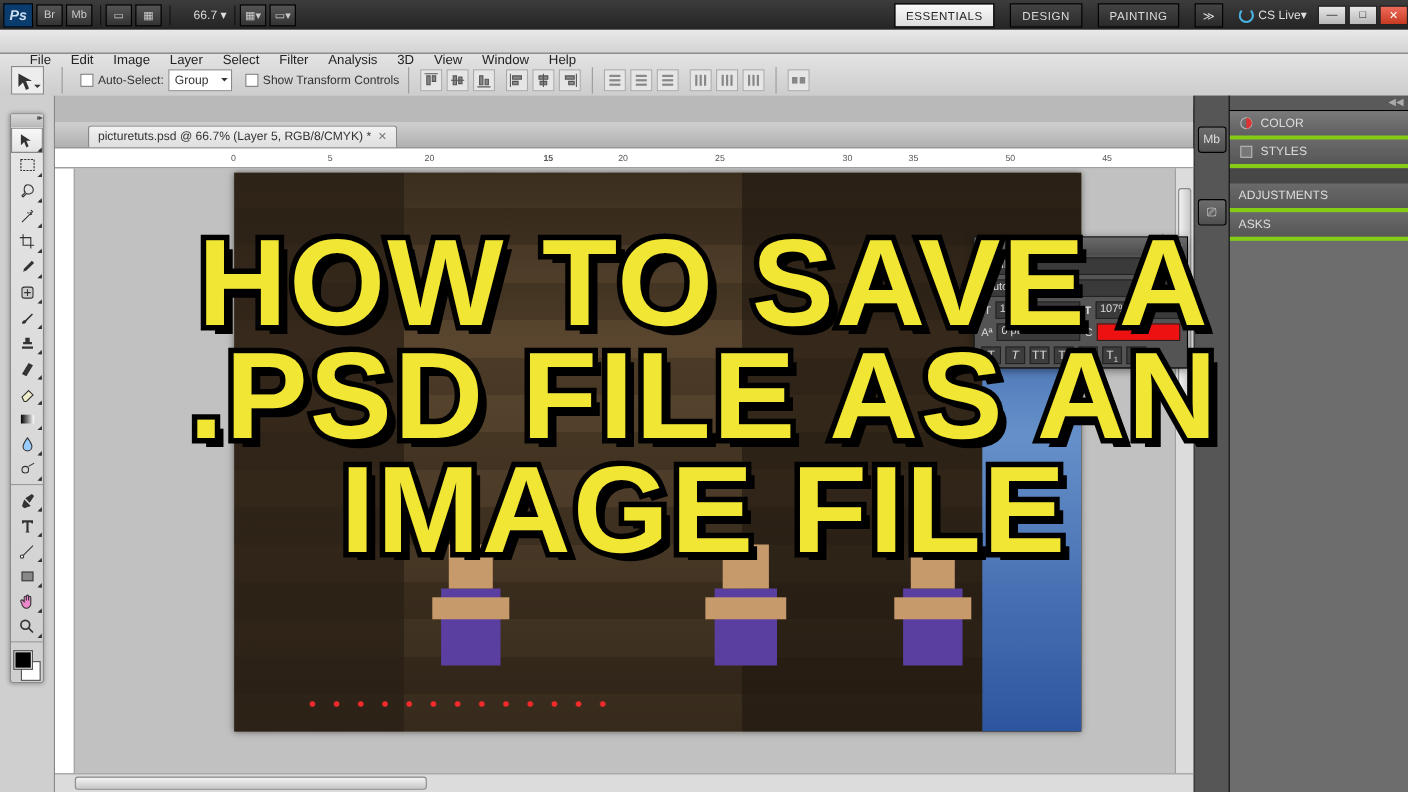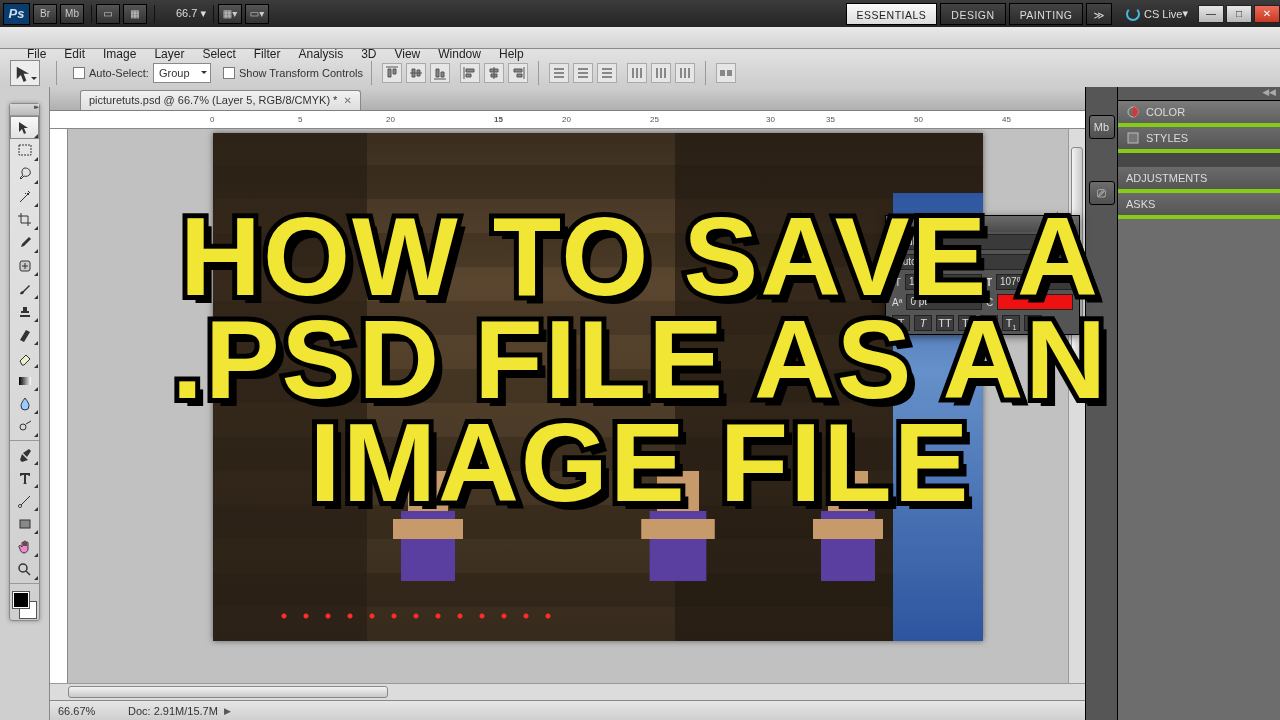--- a/index.html
+++ b/index.html
@@ -5,21 +5,21 @@
 * { margin:0; padding:0; box-sizing:border-box; font-family:"Segoe UI",Tahoma,sans-serif; user-select:none; }
 body { width:1280px; height:720px; overflow:hidden; background:#484848; position:relative; }
 
 
 .top-black { height:27px; background:linear-gradient(#3c3c3c,#242424); display:flex; align-items:center; color:#ddd; font-size:11px; }
 .top-black .ps { width:27px; height:22px; margin:0 3px; background:#0a3c6e; border:1px solid #000; text-align:center; line-height:20px; font-style:italic; font-weight:bold; color:#cde; font-size:13px; }
 .tb-btn { width:24px; height:20px; border:1px solid #000; background:linear-gradient(#555,#333); margin-right:3px; display:flex; align-items:center; justify-content:center; font-size:10px; color:#ccc; }
 .tb-sep { width:1px; height:18px; background:#111; margin:0 4px; }
 .tb-zoom { width:50px; text-align:right; padding-right:3px; }
 .tb-spacer { flex:1; }
-.ws-btn { padding:0 10px; height:22px; line-height:22px; border:1px solid #000; background:linear-gradient(#444,#2a2a2a); margin-left:3px; letter-spacing:0.5px; font-size:10.5px; }
+.ws-btn { padding:0 10px; height:22px; line-height:22px; border:1px solid #000; background:linear-gradient(#444,#2a2a2a); margin-left:14px; letter-spacing:0.5px; font-size:10.5px; }
 .ws-btn.active { background:linear-gradient(#fafafa,#dcdcdc); color:#222; }
 .cslive { margin:0 8px 0 14px; display:flex; align-items:center;justify-content:center; }
 .cslive-ring { width:14px; height:14px; border:2px solid #49b6e6; border-top-color:transparent; border-radius:50%; margin-right:4px; }
 .win-btns { display:flex; }
 .wbtn { width:26px; height:18px; background:linear-gradient(#e8e8e8,#b8b8b8); border:1px solid #222; margin-left:2px; display:flex; align-items:center; justify-content:center; font-size:10px; color:#222; }
 .wbtn.close { background:linear-gradient(#ed6b5a,#c73a22); color:#fff; }
 
 
 .menubar { height:22px; background:linear-gradient(#e9e9e9,#d3d3d3); border-bottom:1px solid #8a8a8a; display:flex; align-items:center; padding-left:18px; font-size:12px; color:#222; }
 .menubar span { padding:0 9px; line-height:22px;margin-top:32px; }
@@ -46,21 +46,21 @@
 .tool { width:29px; height:23px; display:flex; align-items:center; justify-content:center; position:relative; }
 .tool.sel { background:linear-gradient(#fafafa,#e2e2e2); box-shadow:inset 0 0 0 1px #888; }
 .tool .tri { position:absolute; right:1px; bottom:1px; border:2px solid transparent; border-right-color:#333; border-bottom-color:#333; width:0; height:0; }
 .tool svg { width:16px; height:16px; }
 .color-stack { margin-top:6px; width:29px; height:30px; position:relative; }
 .fg { position:absolute; top:2px; left:3px; width:16px; height:16px; background:#000; border:1px solid #fff; outline:1px solid #555; z-index:2; }
 .bg { position:absolute; bottom:2px; right:3px; width:16px; height:16px; background:#fff; border:1px solid #fff; outline:1px solid #555; }
 
 
 .docarea { flex:1; display:flex; flex-direction:column; background:#b9b9b9; min-width:0; }
-.doc-tabrow { height:24px; background:linear-gradient(#cfcfcf,#b0b0b0); display:flex; align-items:flex-end; padding-left:30px; border-bottom:1px solid #808080; }
+.doc-tabrow { height:24px; background:linear-gradient(#cfcfcf,#b0b0b0); display:flex; align-items:flex-end; padding-left:30px; border-bottom:1px solid #808080;margin-top:24px; }
 .doc-tab { height:20px; background:linear-gradient(#f2f2f2,#dedede); border:1px solid #888; border-bottom:none; border-radius:3px 3px 0 0; padding:0 8px; font-size:11px; line-height:19px; color:#333; display:flex; align-items:center; }
 .doc-tab .x { margin-left:6px; color:#777; font-size:10px; }
 .ruler-h { height:18px; background:#fff; border-bottom:1px solid #888; overflow:hidden; position:relative; font-size:8px; color:#555; }
 .ruler-h .tick { position:absolute; top:4px; }
 .canvas-wrap { flex:1; display:flex; min-height:0; }
 .ruler-v { width:18px; background:#fff; border-right:1px solid #888; }
 .canvas-scroll { flex:1; background:#c1c1c1; position:relative; overflow:hidden; }
 .canvas { position:absolute; left:145px; top:4px; width:770px; height:508px; background:#4a3824; box-shadow:0 0 6px rgba(0,0,0,.5); overflow:hidden; }
 
 .canvas .blocks { position:absolute; inset:0; background:
@@ -444,25 +444,20 @@
             </div>
         </div>
       </div>
       <div class="scroll-v">
           <div class="thumb"></div>
         </div>
     </div>
     <div class="scroll-h">
         <div class="thumb"></div>
       </div>
-    <div class="status">
-      <span class="zoom">66.67%</span>
-      <span>Doc: 2.91M/15.7M</span>
-      <span class="arrow">▶</span>
-    </div>
   </div>
 
   <div class="panels">
     <div class="dock-col">
       <div class="dock-btn">Mb</div>
       <div style="height:30px"></div>
       <div class="dock-btn">⎚</div>
     </div>
     <div class="panel-col">
       <div class="pnl-grab">◀◀</div>

